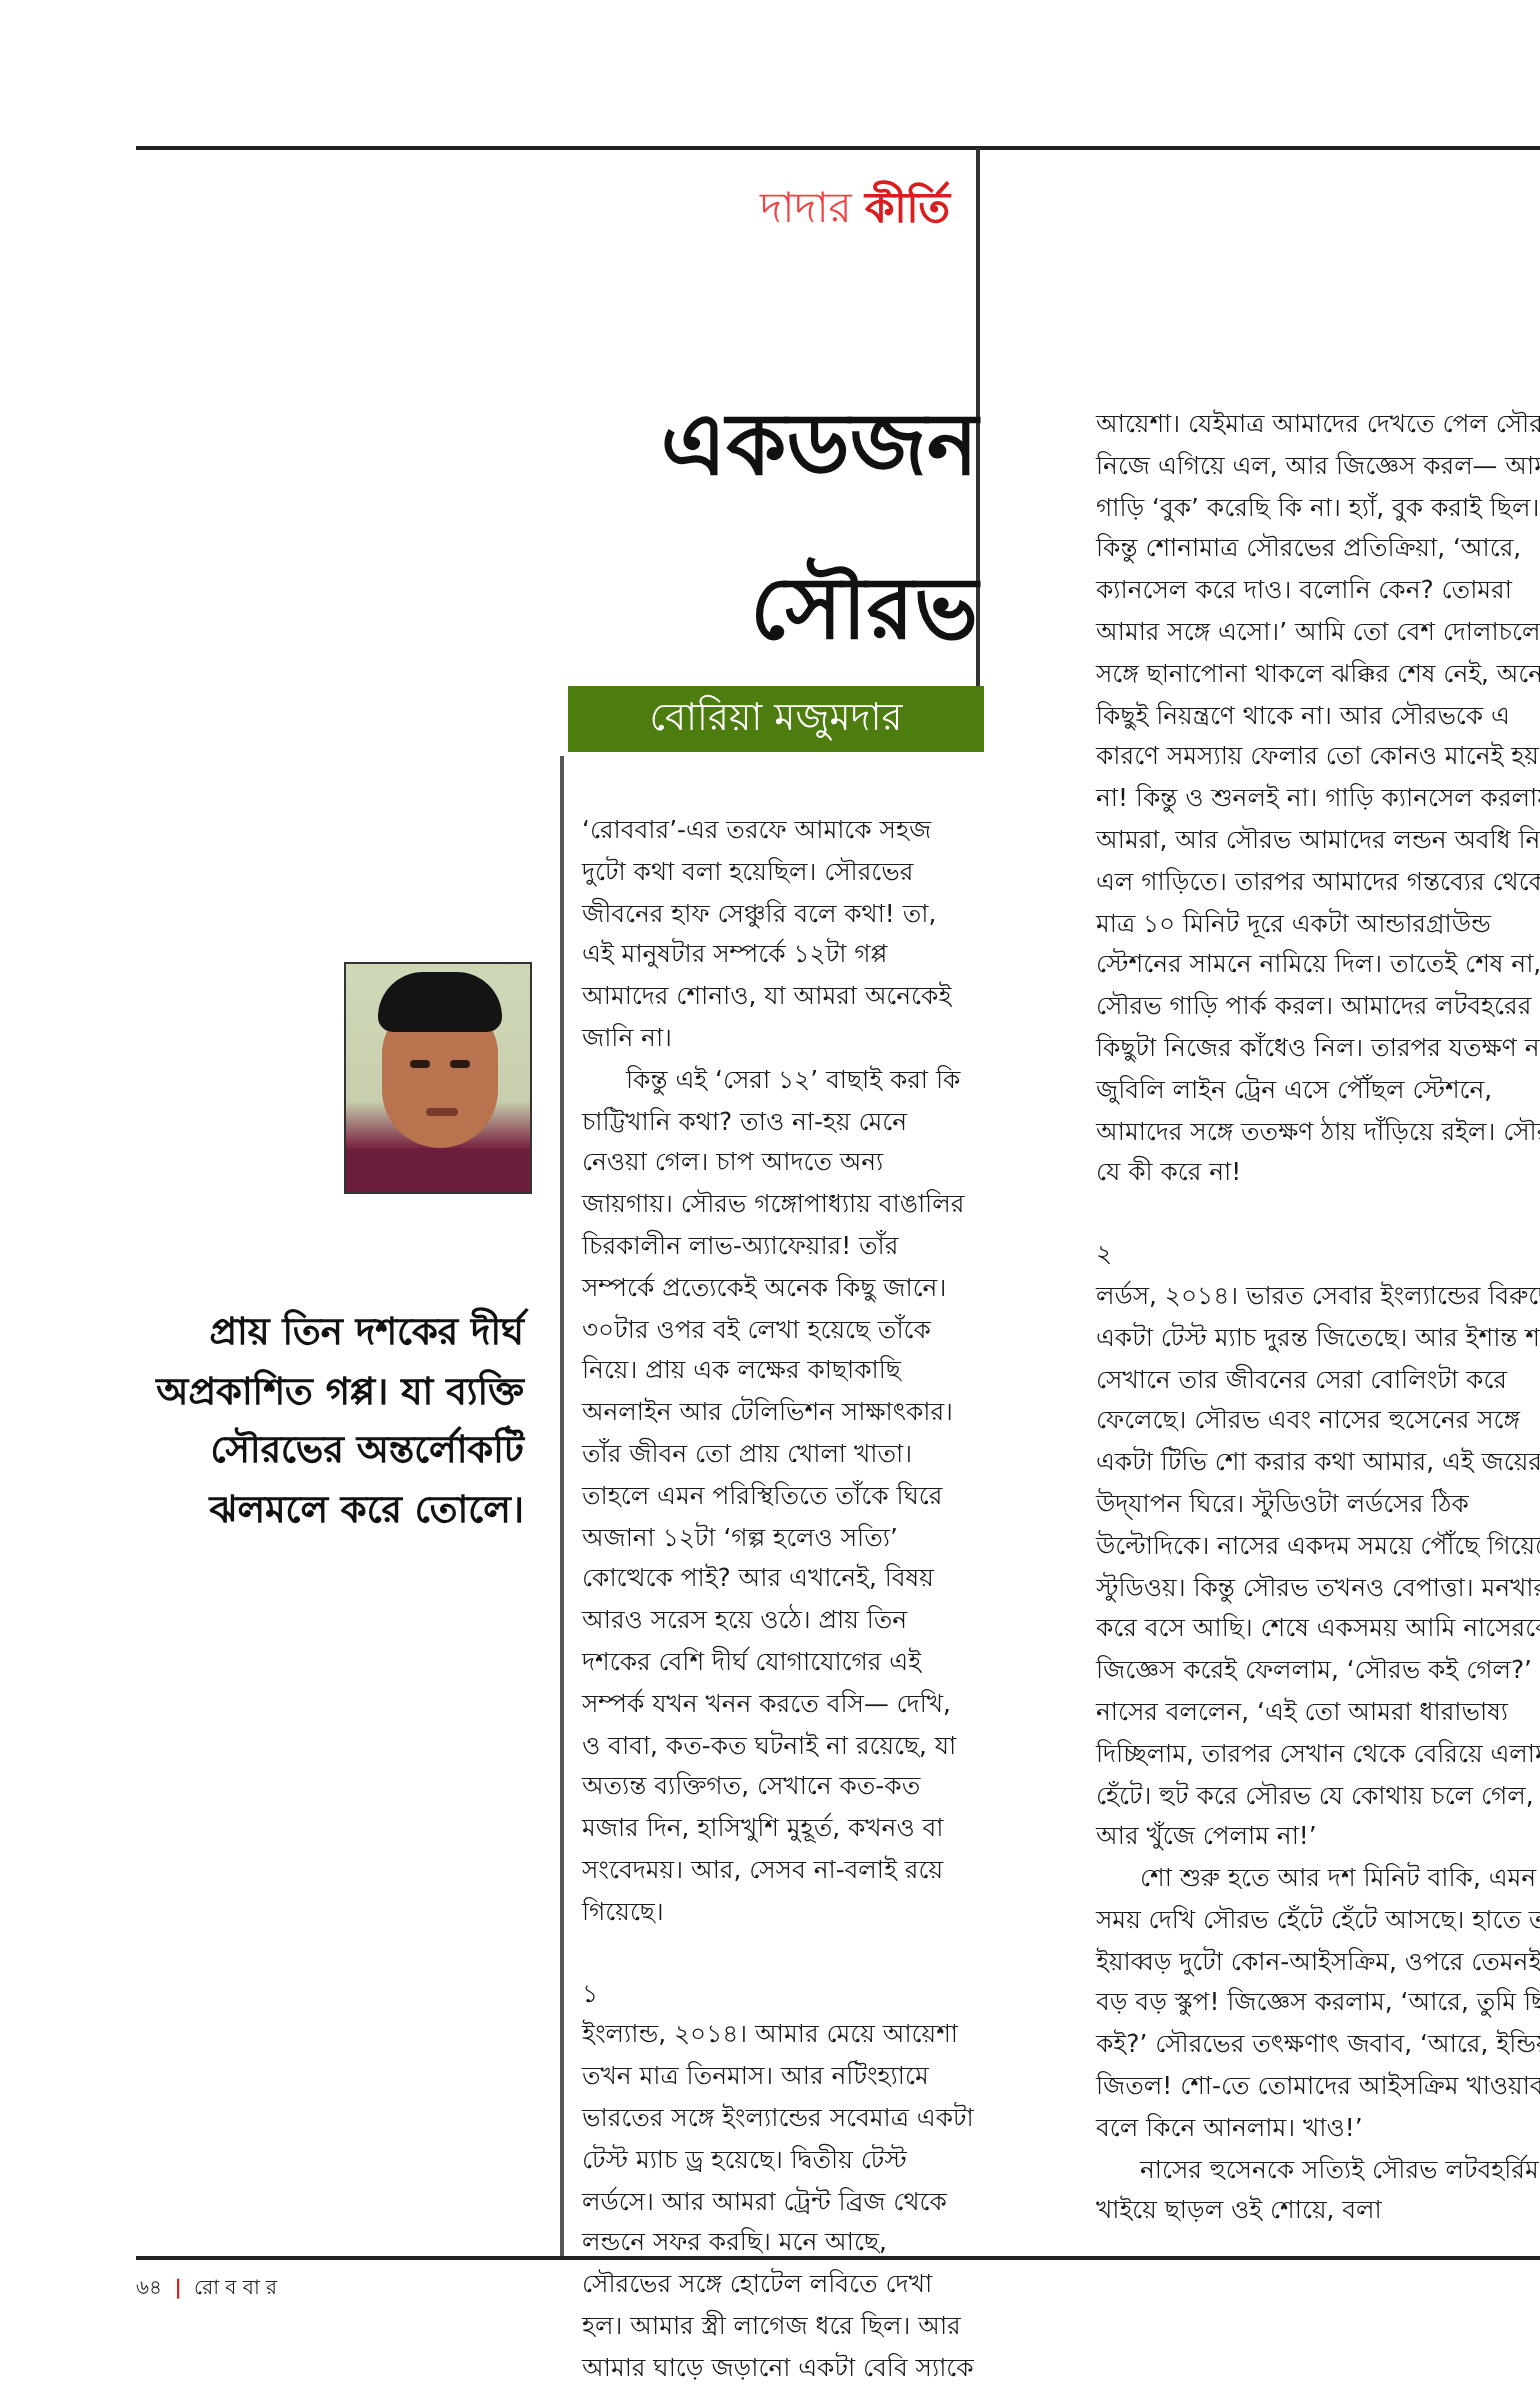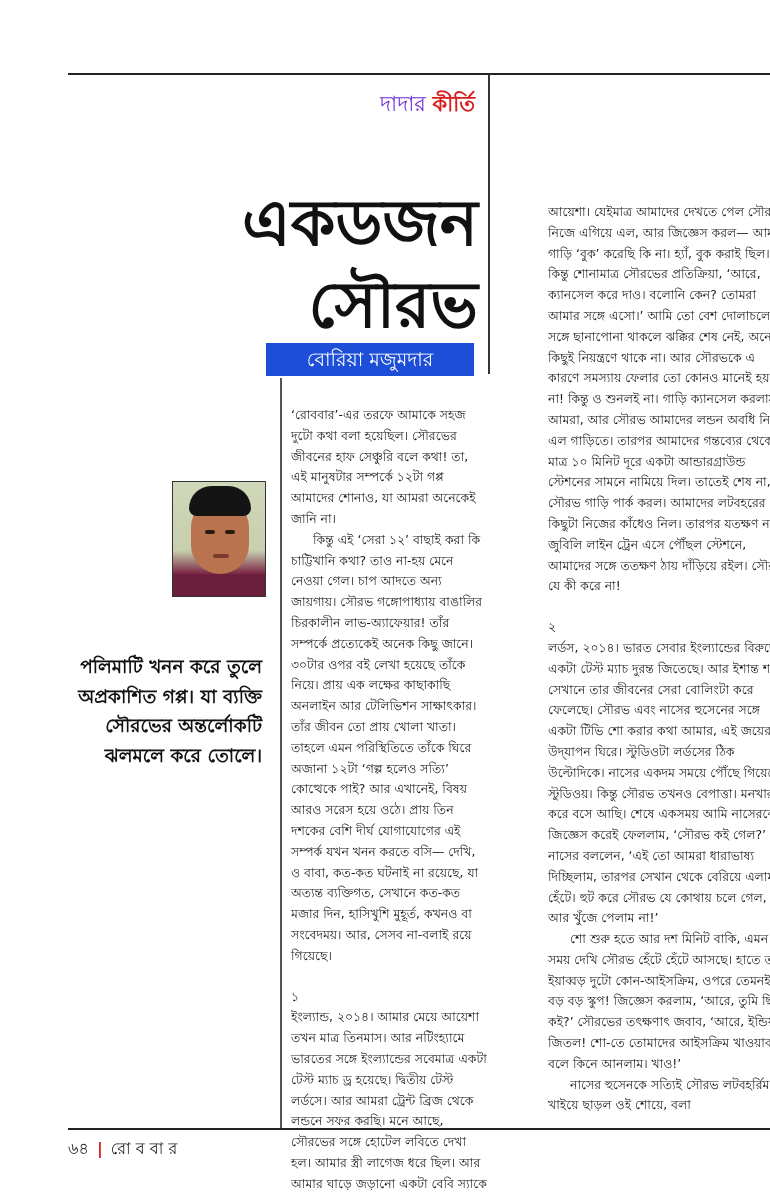--- a/index.html
+++ b/index.html
@@ -4,41 +4,41 @@
 <style>
   html, body { margin:0; padding:0; background:#ffffff; }
   body { width:770px; height:1197px; position:relative; overflow:hidden;
          font-family:"DejaVu Sans", sans-serif; color:#1a1a1a; }
   .abs { position:absolute; }
   .rule-top { left:68px; top:73px; width:702px; height:2px; background:#222; }
   .rule-bottom { left:68px; top:1128px; width:702px; height:2px; background:#222; }
   .vline-head { left:488px; top:74px; width:2px; height:300px; background:#333; }
   .vline-body { left:280px; top:378px; width:2px; height:751px; background:#555; }
   .kicker { right:295px; top:88px; font-size:21px; white-space:nowrap; }
-  .kicker .k1 { color:#6d28d9; }
+  .kicker .k1 { color:#ef4444; }
   .kicker .k2 { color:#d81e1e;font-weight:bold; }
-  .headline { right:292px; top:182px; text-align:right; font-size:64px; line-height:82px; font-weight:bold; color:#111; }
-  .byline { left:266px; top:343px; width:208px; height:33px; background:#1d4ed8;
+  .headline { right:281px; top:182px; text-align:right; font-size:43px; line-height:82px; font-weight:bold; color:#111; }
+  .byline { left:284px; top:343px; width:208px; height:33px; background:#4d7c0f;
             color:#fff; font-size:19px; line-height:33px; text-align:center; }
   .photo { left:172px; top:481px; width:92px; height:114px; border:1px solid #333;
            background:linear-gradient(180deg,#cfd8b8 0%,#c7cfae 60%,#7d2a45 80%,#6d1f3a 100%); overflow:hidden; }
   .photo .hair { position:absolute; left:16px; top:4px; width:62px; height:30px; background:#141414; border-radius:30px 30px 10px 10px; }
   .photo .face { position:absolute; left:18px; top:18px; width:58px; height:74px; background:#b9744f; border-radius:28px 28px 30px 30px; }
   .photo .eye1,.photo .eye2 { position:absolute; top:30px; width:10px; height:4px; background:#2a1a14; border-radius:3px; }
   .photo .eye1 { left:14px; } .photo .eye2 { left:34px; }
   .photo .mouth { position:absolute; left:22px; top:54px; width:16px; height:4px; background:#7a3b2e; border-radius:3px; }
   .photo .shirt { position:absolute; left:0; top:92px; width:92px; height:24px; background:#6c1f3d; }
   .pullquote { left:40px; top:652px; width:222px; text-align:right; font-size:18.5px; line-height:29.5px; font-weight:bold; color:#111; }
   .col { font-size:12.4px; line-height:20.8px; color:#1a1a1a; }
   .col p { margin:0; }
   .col .indent { text-indent:22px; }
   .col .num { margin-top:20px; }
   .col1 { left:291px; top:405px; width:196px; }
   .col2 { left:516px; top:202px; width:240px;margin-left:32px; }
-  .footer { left:68px; top:1136px; font-size:16px; color:#222; white-space:nowrap; }
+  .footer { left:68px; top:1136px; font-size:10px; color:#222; white-space:nowrap; }
   .footer .sep { color:#d81e1e; font-weight:bold; padding:0 3px; }
 </style>
 </head>
 <body>
 
 <div class="abs rule-top"></div>
 <div class="abs vline-head"></div>
 <div class="abs vline-body"></div>
 <div class="abs rule-bottom"></div>
 
@@ -58,21 +58,21 @@
   <div class="shirt"></div>
   <div class="face">
     <div class="eye1"></div>
     <div class="eye2"></div>
     <div class="mouth"></div>
   </div>
   <div class="hair"></div>
 </div>
 
 <div class="abs pullquote">
-  <div>পলিমাটি খনন করে তুলে</div>
+  <div>প্রায় তিন দশকের দীর্ঘ</div>
   <div>অপ্রকাশিত গপ্প। যা ব্যক্তি</div>
   <div>সৌরভের অন্তর্লোকটি</div>
   <div>ঝলমলে করে তোলে।</div>
 </div>
 
 <div class="abs col col1">
   <p>‘রোববার’-এর তরফে আমাকে সহজ দুটো কথা বলা হয়েছিল। সৌরভের জীবনের হাফ সেঞ্চুরি বলে কথা! তা, এই মানুষটার সম্পর্কে ১২টা গপ্প আমাদের শোনাও, যা আমরা অনেকেই জানি না।</p>
   <p class="indent">কিন্তু এই ‘সেরা ১২’ বাছাই করা কি চাট্টিখানি কথা? তাও না-হয় মেনে নেওয়া গেল। চাপ আদতে অন্য জায়গায়। সৌরভ গঙ্গোপাধ্যায় বাঙালির চিরকালীন লাভ-অ্যাফেয়ার! তাঁর সম্পর্কে প্রত্যেকেই অনেক কিছু জানে। ৩০টার ওপর বই লেখা হয়েছে তাঁকে নিয়ে। প্রায় এক লক্ষের কাছাকাছি অনলাইন আর টেলিভিশন সাক্ষাৎকার। তাঁর জীবন তো প্রায় খোলা খাতা। তাহলে এমন পরিস্থিতিতে তাঁকে ঘিরে অজানা ১২টা ‘গল্প হলেও সত্যি’ কোত্থেকে পাই? আর এখানেই, বিষয় আরও সরেস হয়ে ওঠে। প্রায় তিন দশকের বেশি দীর্ঘ যোগাযোগের এই সম্পর্ক যখন খনন করতে বসি— দেখি, ও বাবা, কত-কত ঘটনাই না রয়েছে, যা অত্যন্ত ব্যক্তিগত, সেখানে কত-কত মজার দিন, হাসিখুশি মুহূর্ত, কখনও বা সংবেদময়। আর, সেসব না-বলাই রয়ে গিয়েছে।</p>
   <p class="num">১</p>
   <p>ইংল্যান্ড, ২০১৪। আমার মেয়ে আয়েশা তখন মাত্র তিনমাস। আর নটিংহ্যামে ভারতের সঙ্গে ইংল্যান্ডের সবেমাত্র একটা টেস্ট ম্যাচ ড্র হয়েছে। দ্বিতীয় টেস্ট লর্ডসে। আর আমরা ট্রেন্ট ব্রিজ থেকে লন্ডনে সফর করছি। মনে আছে, সৌরভের সঙ্গে হোটেল লবিতে দেখা হল। আমার স্ত্রী লাগেজ ধরে ছিল। আর আমার ঘাড়ে জড়ানো একটা বেবি স্যাকে</p>

